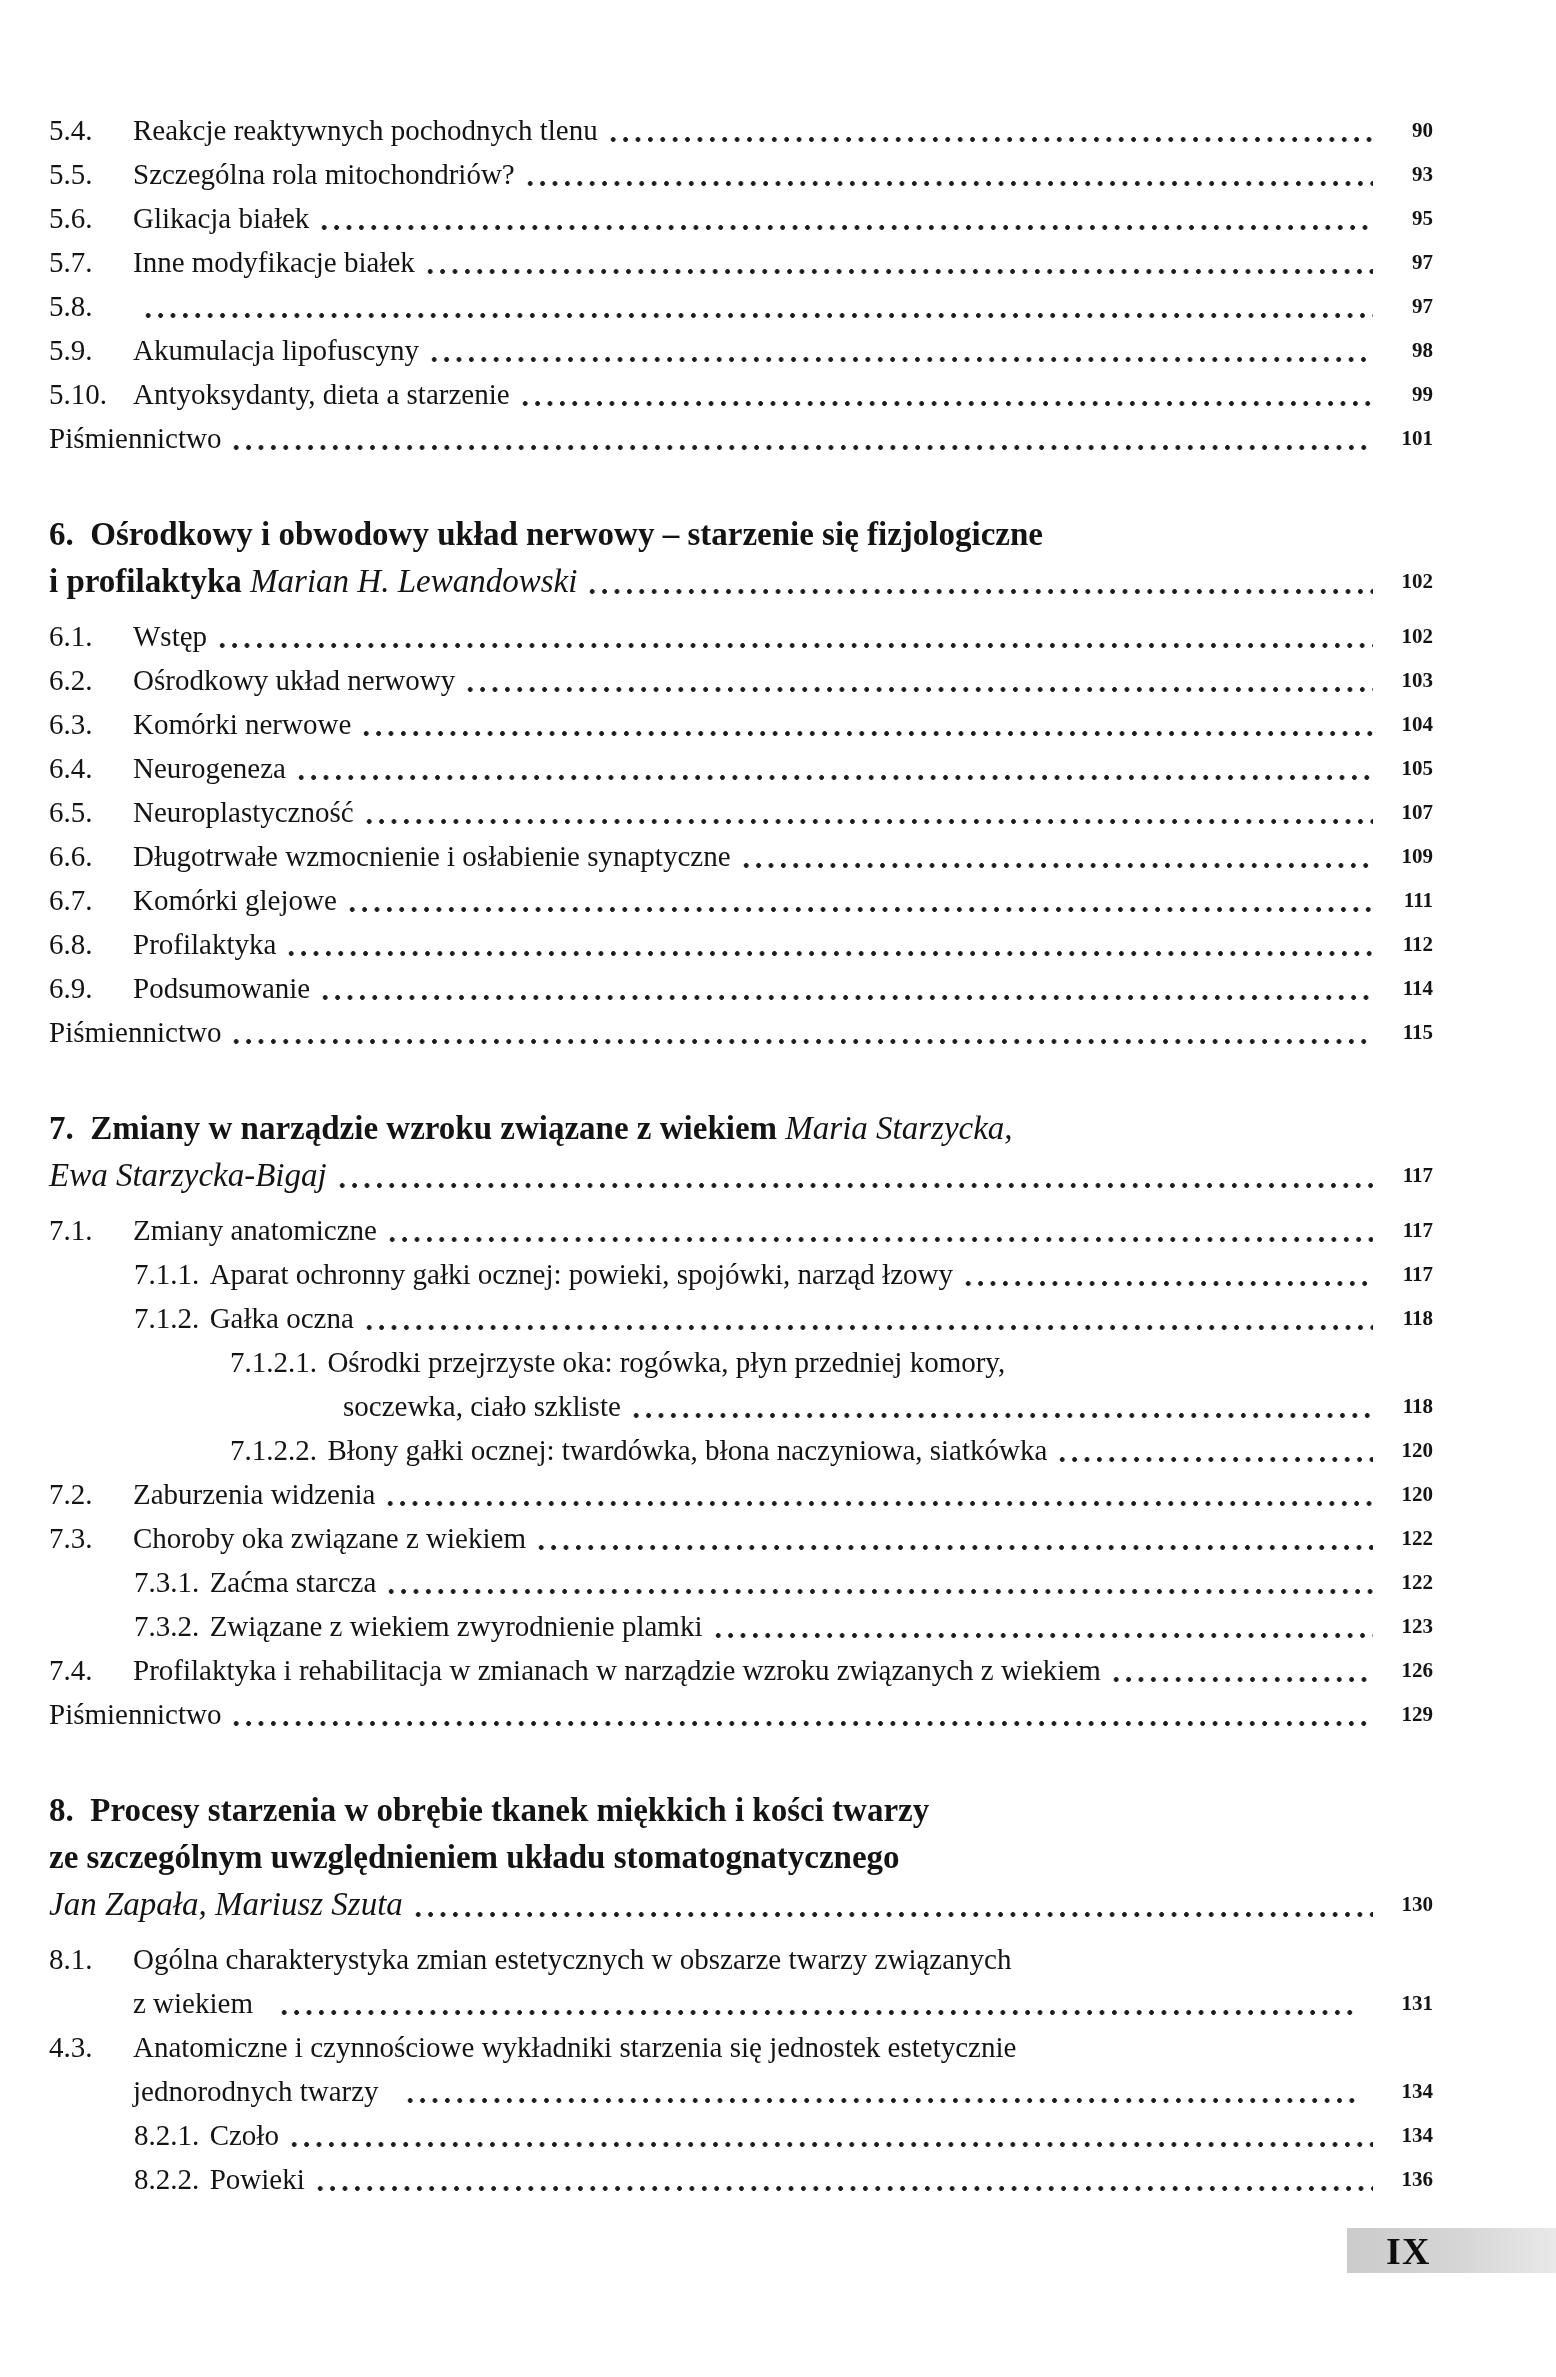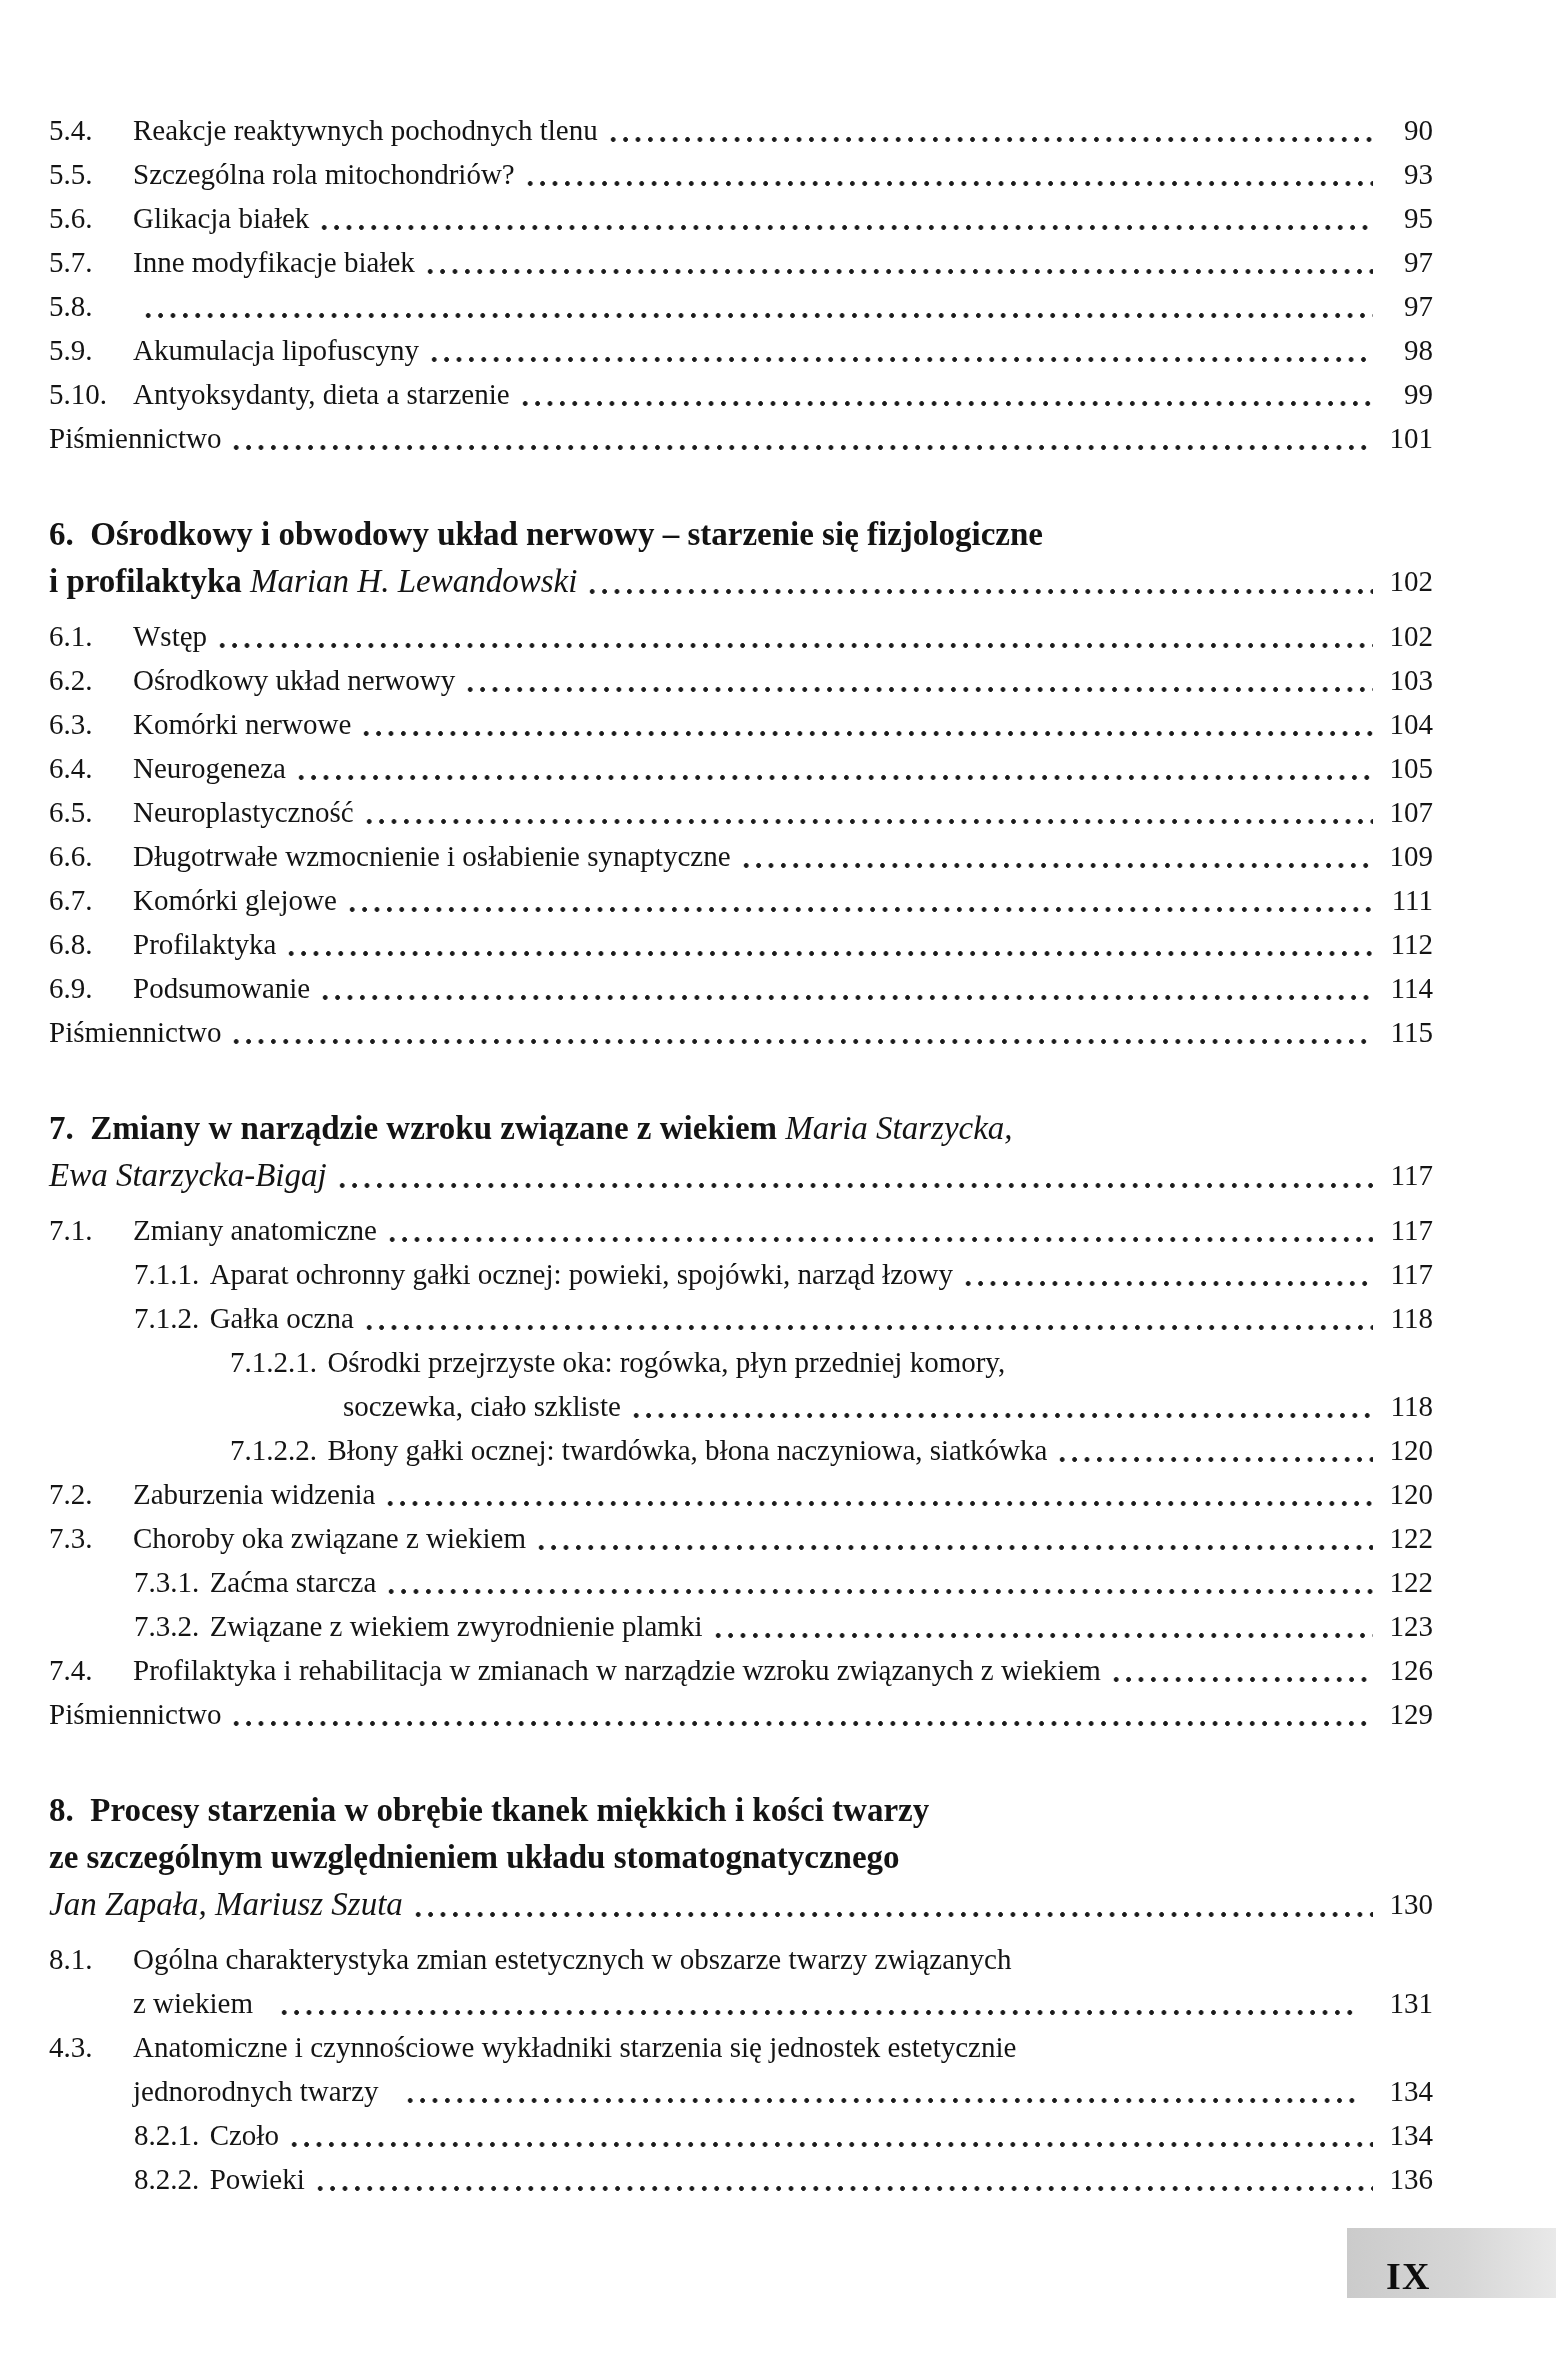--- a/index.html
+++ b/index.html
@@ -61,30 +61,30 @@
     background-size: 12.4px 8.5px;
     background-repeat: repeat-x;
     background-position: left bottom 8.5px;
   }
   .row.h .leader { background-position: left bottom 9.8px; }
 
   .page-num {
     flex: none;
     min-width: 54px;
     text-align: right;
-    font-weight: normal;
-    font-size: 29px;
+    font-weight: bold;
+    font-size: 21px;
   }
 
   .page-badge {
     position: absolute;
     top: 2228px;
     right: 0;
     width: 210px;
-    height: 70px;
+    height: 45px;
     background: linear-gradient(90deg, #cbcbcb 0%, #d6d6d6 55%, #e9e9e9 100%);
     display: flex;
     align-items: flex-end;
   }
   .page-badge .roman {
     font-weight: bold;
     font-size: 38px;
     letter-spacing: 1.3px;
     padding-left: 39px;
     color: #0e0e0e;

